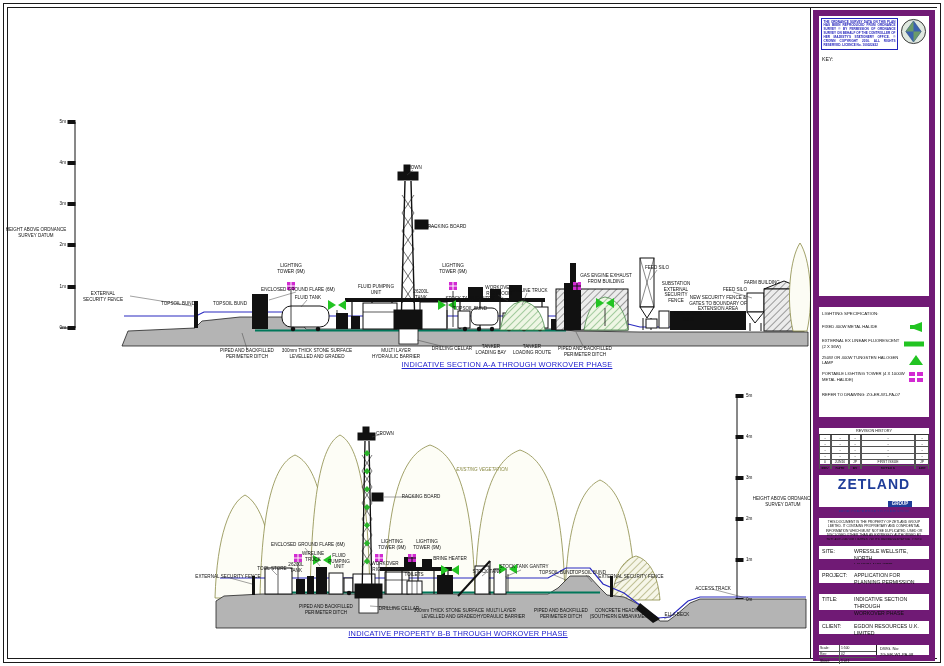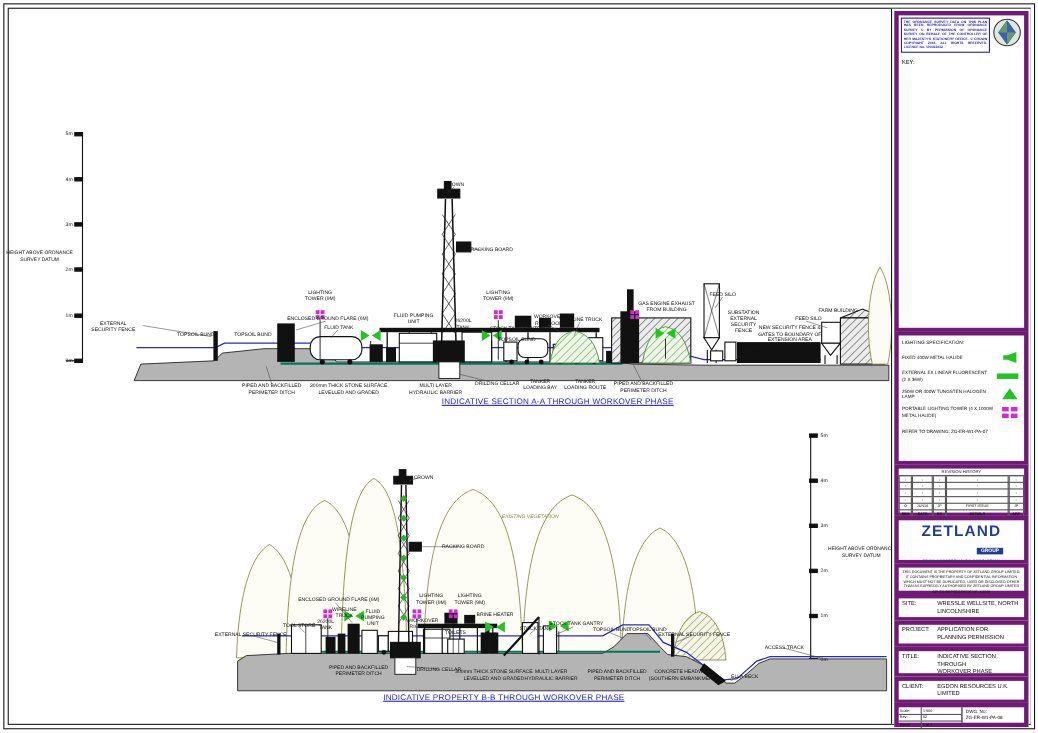--- a/index.html
+++ b/index.html
@@ -13,21 +13,21 @@
        font-size:4.6px;line-height:1.25;color:#111;}
   .lbl.tick{transform:translate(-100%,-50%);text-align:right;font-size:4.6px;}
   .lbl.tickr{transform:translate(0,-50%);text-align:left;font-size:4.6px;}
   .lbl.axis{font-size:4.5px;width:62px;}
   .lbl.title{font-size:7.4px;color:#2222cc;text-decoration:underline;white-space:nowrap;letter-spacing:.2px;}
   .lbl.olive{color:#8a8a45;font-style:italic;font-size:4.6px;white-space:nowrap;}
 
   
   .panel{position:absolute;left:810px;top:8px;width:127px;height:650px;background:#fff;
          border-left:1px solid #1a1a1a;box-sizing:border-box;}
-  .pbox{margin:0 2px;border:4px solid #701a75;box-sizing:border-box;background:#fff;position:relative;}
+  .pbox{margin:0 2px;border:6px solid #701a75;box-sizing:border-box;background:#fff;position:relative;}
   .pbox + .pbox{margin-top:-1px;}
   .top-box{margin-top:2px;height:292px;}
   .cr-row{display:flex;align-items:flex-start;padding:2px;}
   .cr-box{flex:1;border:1px solid #2222bb;color:#2222bb;font-size:3.1px;line-height:1.25;
           padding:1.5px;text-align:justify;font-weight:bold;}
   .globe{width:27px;height:27px;margin-left:2px;flex:0 0 auto;}
   .key-label{font-size:5.2px;padding:4px 3px;}
   .light-box{height:122px;padding:4px 3px;box-sizing:border-box;}
   .lt{font-size:4.4px;margin-bottom:5px;}
   .li{display:flex;align-items:center;margin-bottom:4.5px;}

